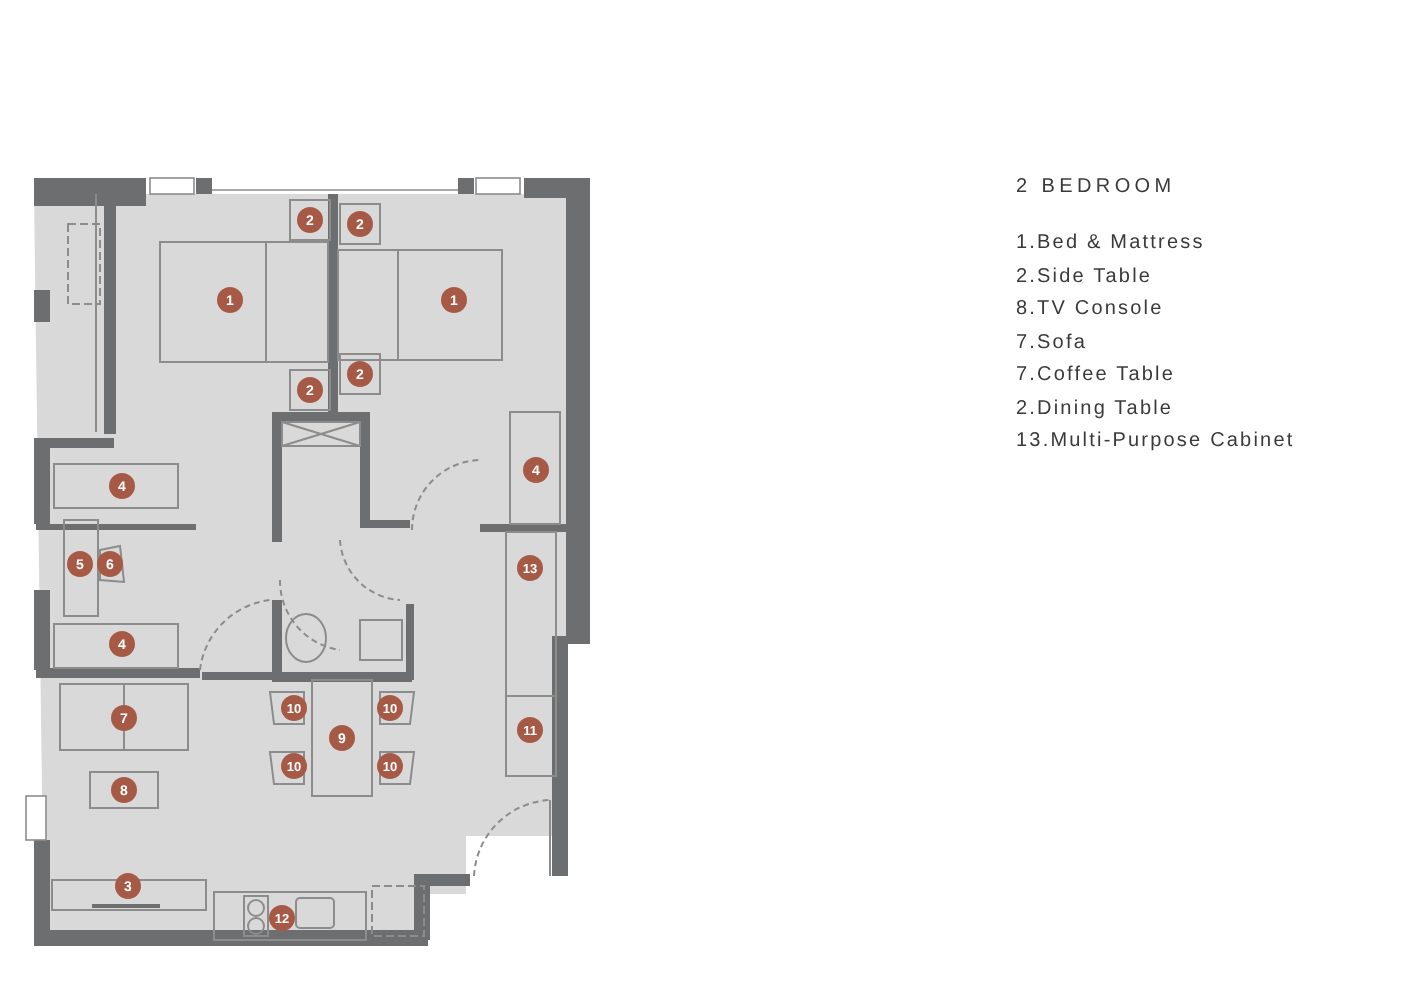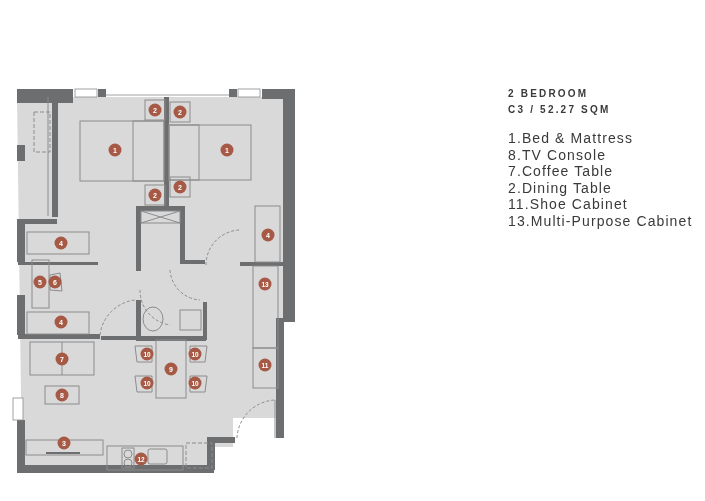--- a/index.html
+++ b/index.html
@@ -1,21 +1,21 @@
 <!DOCTYPE html>
 <html><head>
 <meta charset="utf-8">
 <style>
   html, body { margin:0; padding:0; background:#ffffff; }
   body { width:705px; height:501px; position:relative; overflow:hidden; font-family:"Liberation Sans", sans-serif; }
   #plan { position:absolute; left:0; top:0; }
   .legend { position:absolute; left:508px; top:86px; color:#3a3a3a; }
-  .legend .title { font-weight:bold; font-size:10px; letter-spacing:2.2px; line-height:16px; }
+  .legend .title { font-weight:normal; font-size:10px; letter-spacing:2.2px; line-height:16px; }
   .legend ul { list-style:none; margin:12px 0 0 0; padding:0; }
-  .legend li { font-size:14px; letter-spacing:1.1px; line-height:16.5px; color:#3a3a3a; }
+  .legend li { font-size:10px; letter-spacing:1.1px; line-height:16.5px; color:#3a3a3a; }
   .num text { font-family:"Liberation Sans", sans-serif; }
 </style>
 </head>
 <body>
 
 <svg id="plan" width="705" height="501" viewBox="0 0 705 501" xmlns="http://www.w3.org/2000/svg">
 
   <path d="M17 97 H295 V320 H282 V418 H233 V447 H214 V470 H22 Z" fill="#d9d9d9"></path>
 
   <g fill="#6d6e70">
@@ -207,22 +207,22 @@
       </g>
       <g>
         <circle cx="141" cy="459" r="6.5" fill="#a65a45"></circle>
         <text x="141" y="461.6" text-anchor="middle" font-size="6.5" font-weight="bold" fill="#ffffff">12</text>
       </g>
     </g>
 </svg>
 
 <div class="legend">
   <div class="title">2 BEDROOM</div>
-  <div class="title">C3 / 52.27 SQM</div>
   <ul>
     <li>1.Bed &amp; Mattress</li>
+    <li>2.Side Table</li>
     <li>8.TV Console</li>
+    <li>7.Sofa</li>
     <li>7.Coffee Table</li>
     <li>2.Dining Table</li>
-    <li>11.Shoe Cabinet</li>
     <li>13.Multi-Purpose Cabinet</li>
   </ul>
 </div>
 
 </body></html>

